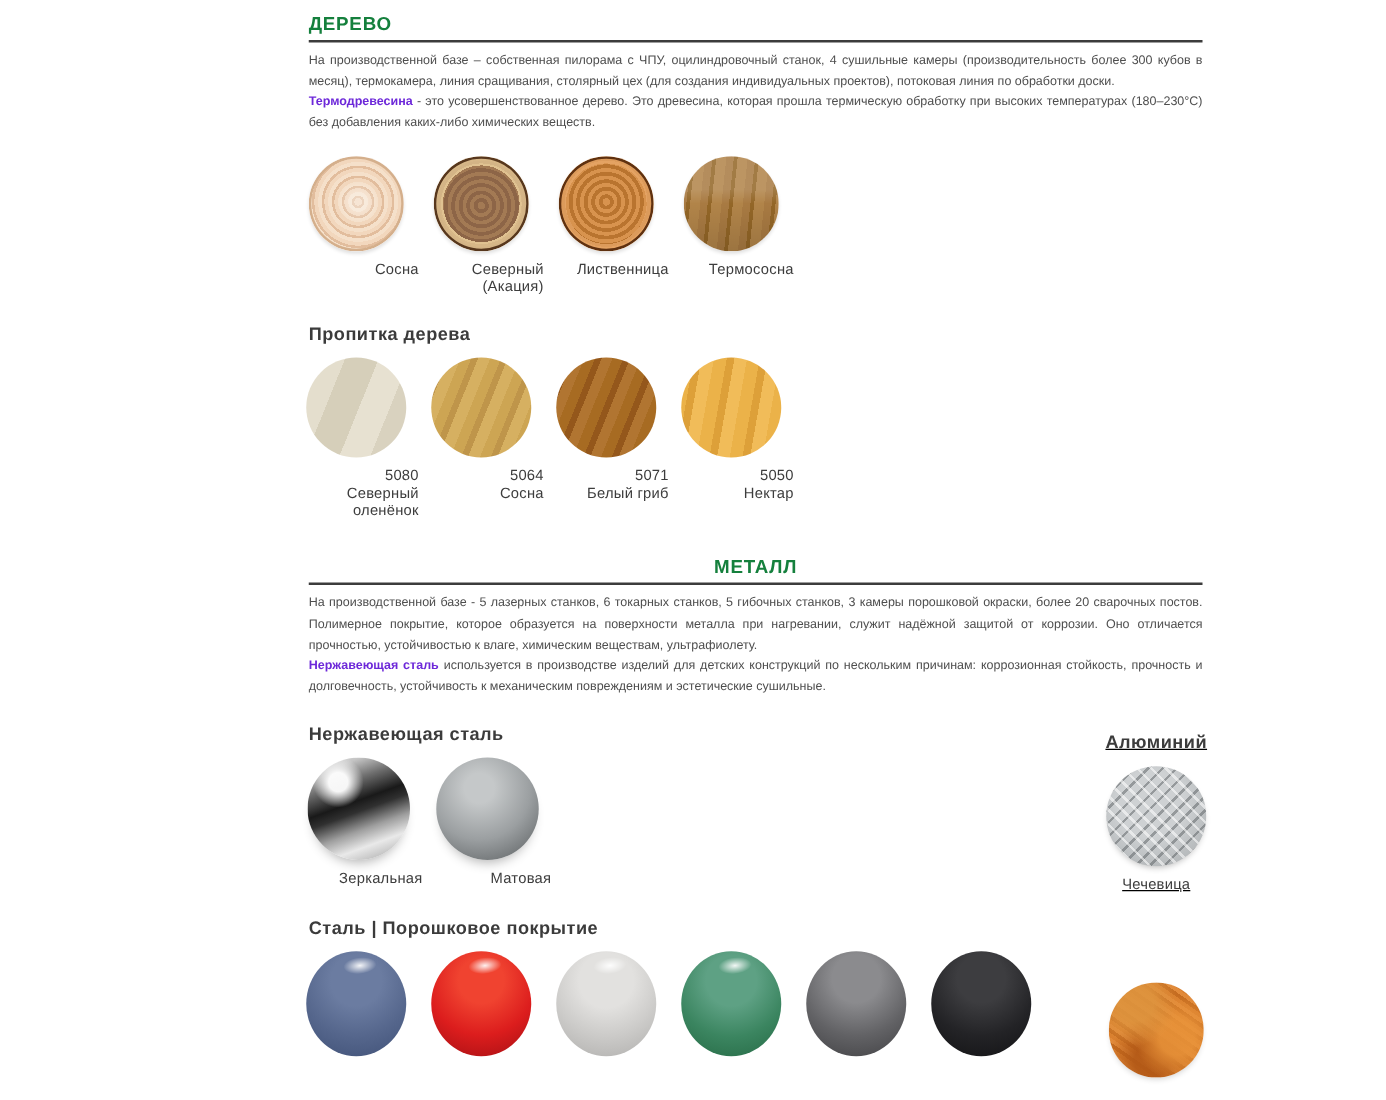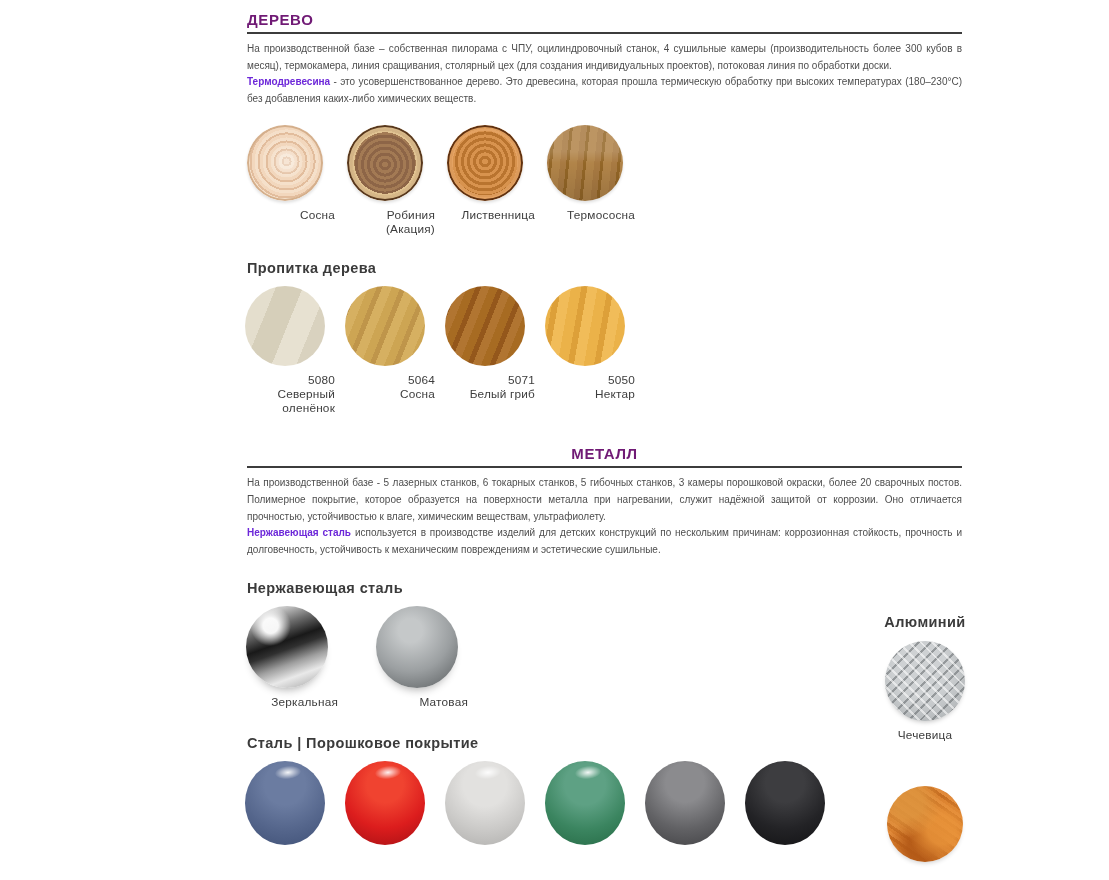--- a/index.html
+++ b/index.html
@@ -1,21 +1,21 @@
 <!DOCTYPE html>
 <html><head>
 <meta charset="utf-8">
 <style>
   html,body{margin:0;padding:0;}
   body{width:1109px;height:880px;background:#ffffff;font-family:"Liberation Sans",sans-serif;}
   .page{position:relative;width:1109px;height:880px;background:#ffffff;overflow:hidden;}
   .content{position:absolute;left:247px;top:0;width:715px;}
 
   
-  .sec-title{font-size:15px;font-weight:bold;color:#701a75;letter-spacing:.6px;
+  .sec-title{font-size:15px;font-weight:bold;color:#15803d;letter-spacing:.6px;
              padding-bottom:4px;border-bottom:2px solid #3c3c3c;margin-top:11px;}
   .sec-title.metal{margin-top:30px;text-align:center;}
 
   
   .para{font-size:10px;line-height:16.6px;color:#4e4e4e;text-align:justify;margin-top:7px;}
   .para b{color:#6d28d9;}
 
   
   .sub-head{font-size:14.5px;font-weight:bold;color:#3b3b3b;letter-spacing:.4px;margin-top:24px;}
 
@@ -103,21 +103,21 @@
     <div class="para"><span>На производственной базе – собственная пилорама с ЧПУ, оцилиндровочный станок, 4 сушильные камеры (производительность более 300 кубов в месяц), термокамера, линия сращивания, столярный цех (для создания индивидуальных проектов), потоковая линия по обработки доски.</span></div>
     <div class="para" style="margin-top:0;"><b>Термодревесина</b><span> - это усовершенствованное дерево. Это древесина, которая прошла термическую обработку при высоких температурах (180–230°С) без добавления каких-либо химических веществ.</span></div>
 
     <div class="swatch-row">
       <div class="cell">
         <div class="circle wc-pine"></div>
         <div class="label">Сосна</div>
       </div>
       <div class="cell">
         <div class="circle wc-robinia"></div>
-        <div class="label">Робиния (Акация)</div>
+        <div class="label">Северный (Акация)</div>
       </div>
       <div class="cell">
         <div class="circle wc-larch"></div>
         <div class="label">Лиственница</div>
       </div>
       <div class="cell">
         <div class="circle wc-thermo"></div>
         <div class="label">Термососна</div>
       </div>
     </div>
@@ -154,31 +154,31 @@
         </div>
       </div>
     </div>
 
     <div class="sec-title metal">МЕТАЛЛ</div>
     <div class="para"><span>На производственной базе - 5 лазерных станков, 6 токарных станков, 5 гибочных станков, 3 камеры порошковой окраски, более 20 сварочных постов. Полимерное покрытие, которое образуется на поверхности металла при нагревании, служит надёжной защитой от коррозии. Оно отличается прочностью, устойчивостью к влаге, химическим веществам, ультрафиолету.</span></div>
     <div class="para" style="margin-top:0;"><b>Нержавеющая сталь</b><span> используется в производстве изделий для детских конструкций по нескольким причинам: коррозионная стойкость, прочность и долговечность, устойчивость к механическим повреждениям и эстетические сушильные.</span></div>
 
     <div class="rel">
       <div class="sub-head" style="margin-top:22px;">Нержавеющая сталь</div>
-      <div class="swatch-row" style="margin-top:10px;gap:27px;">
+      <div class="swatch-row" style="margin-top:10px;">
         <div class="cell cell-w110">
           <div class="circle sphere sp-mirror"></div>
           <div class="label">Зеркальная</div>
         </div>
         <div class="cell cell-w110">
           <div class="circle sphere sp-matte"></div>
           <div class="label">Матовая</div>
         </div>
       </div>
-      <div class="right-abs" style="top:34px;">
+      <div class="right-abs" style="top:6px;text-decoration:underline;">
         <div class="sub-head">Алюминий</div>
         <div class="circle paint sp-checker"></div>
         <div class="label">Чечевица</div>
       </div>
     </div>
 
     <div class="rel">
       <div class="sub-head" style="margin-top:26px;">Сталь | Порошковое покрытие</div>
       <div class="swatch-row" style="margin-top:10px;">
         <div class="cell">

